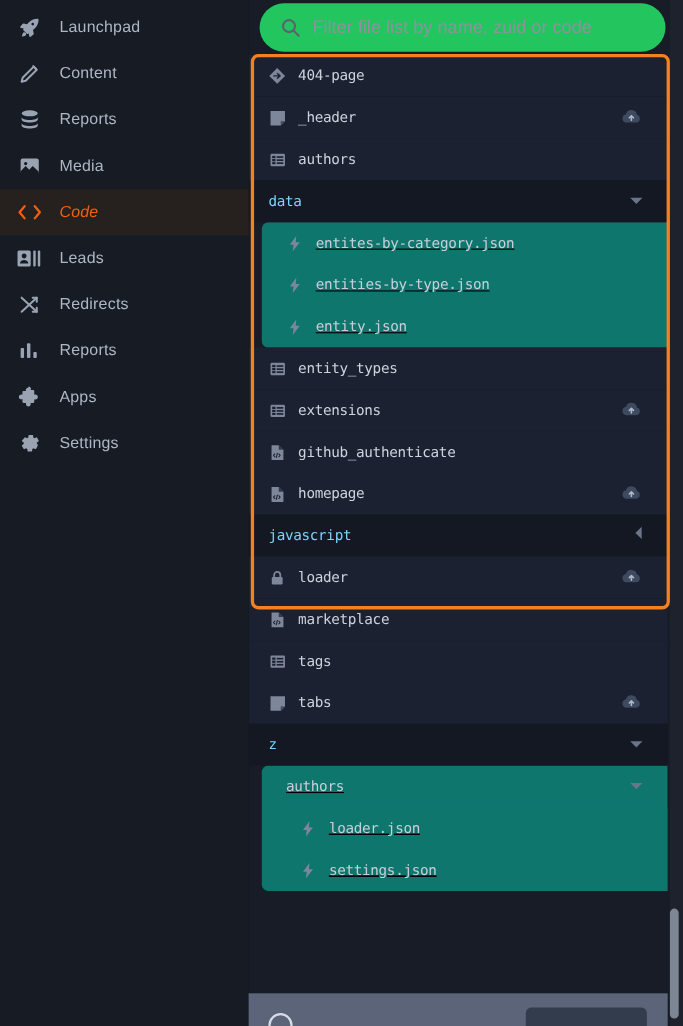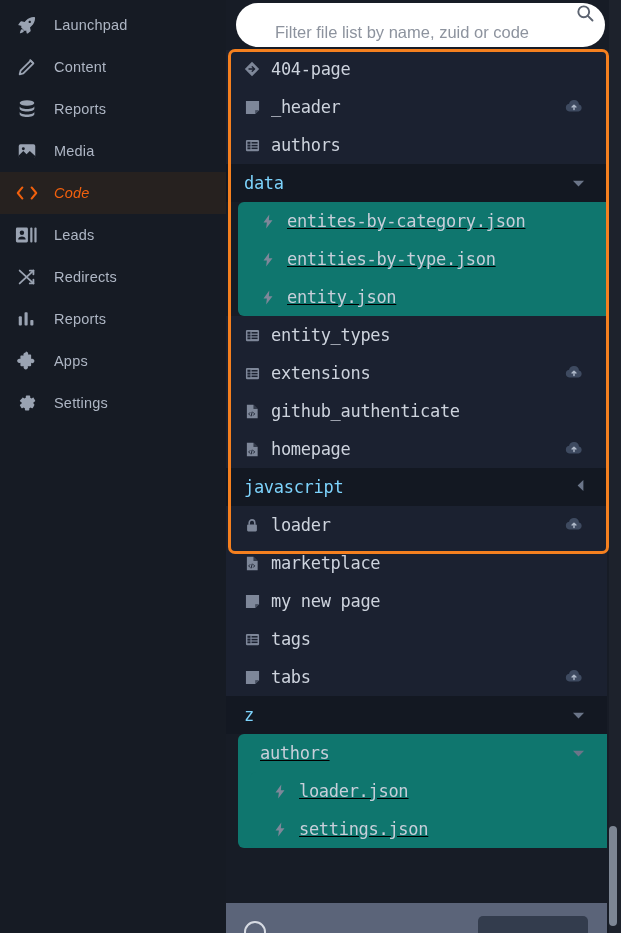--- a/index.html
+++ b/index.html
@@ -47,27 +47,26 @@
     position:relative;
     width:395px; flex:0 0 395px;
     height:933px;
     background:#171c26;
   }
 
   
   .searchwrap {
     position:absolute; left:10px; top:3px;
     width:369px; height:44px;
-    background:#ffffff;
+    background:#22c55e;
     border-radius:22px;
-    display:flex; align-items:flex-end;
+    display:flex; align-items:center;
     padding-left:18px;
     overflow:hidden;
     z-index:5;
-    flex-direction:column;
   }
   .search-icon { flex:0 0 20px; height:20px; margin-right:10px; display:block; }
   .search-input {
     border:0; outline:0; background:transparent;
     font-family:"Liberation Sans", sans-serif;
     font-size:16.5px;
     color:#3d4characters;
     color:#41495a;
     width:330px;
   }
@@ -87,21 +86,21 @@
     height:38px;
     display:flex; align-items:center;
     padding-left:18px;
     gap:11px;
     cursor:pointer;
     background:#1b2130;
   }
   .row.file { background:#1b2130; }
   .row .ficon { width:16px; height:16px; flex:0 0 16px; display:flex; align-items:center; justify-content:center; }
   .row .fname {
-    font-size:17px;
+    font-size:13px;
     color:#cdd3dd;
     font-family:"DejaVu Sans Mono", monospace;
     letter-spacing:-0.3px;
     white-space:nowrap;
   }
   .row .cloud { position:absolute; right:24px; top:50%; transform:translateY(-50%); width:18px; height:18px; }
 
   
   .row.folder {
     background:#131822;
@@ -454,30 +453,20 @@
                 <path d="M2 .8h7l4.5 4.5v9.9H2z"></path>
                 <path d="M13.5 5.3H9V.8z" fill="#1b2130" opacity=".75"></path>
                 <path d="M5.2 9.2 3.9 10.6l1.3 1.4M9 9.2l1.3 1.4L9 12M7.6 8.6l-1 4.2" stroke="#1b2130" stroke-width="1" fill="none" stroke-linecap="round" stroke-linejoin="round"></path>
               </svg>
             </span>
             <span class="fname">marketplace</span>
           </div>
           <div class="row file">
             <span class="ficon">
               <svg width="15" height="15" viewBox="0 0 16 16" fill="#7e8799">
-                <path d="M1 1h14v10l-4 4H1z"></path>
-                <path d="M15 11l-4 4v-4z" fill="#1b2130"></path>
-                <path d="M11 11h4l-4 4z" fill="#7e8799" opacity=".45"></path>
-              </svg>
-            </span>
-            <span class="fname">my new page</span>
-          </div>
-          <div class="row file">
-            <span class="ficon">
-              <svg width="15" height="15" viewBox="0 0 16 16" fill="#7e8799">
                 <rect x="1" y="2" width="14" height="12" rx="1.3"></rect>
                 <rect x="2.6" y="4" width="3.2" height="2.2" fill="#1b2130"></rect>
                 <rect x="2.6" y="7" width="3.2" height="2.2" fill="#1b2130"></rect>
                 <rect x="2.6" y="10" width="3.2" height="2" fill="#1b2130"></rect>
                 <rect x="7" y="4.3" width="6.4" height="1.6" fill="#1b2130"></rect>
                 <rect x="7" y="7.3" width="6.4" height="1.6" fill="#1b2130"></rect>
                 <rect x="7" y="10.2" width="6.4" height="1.6" fill="#1b2130"></rect>
               </svg>
             </span>
             <span class="fname">tags</span>

